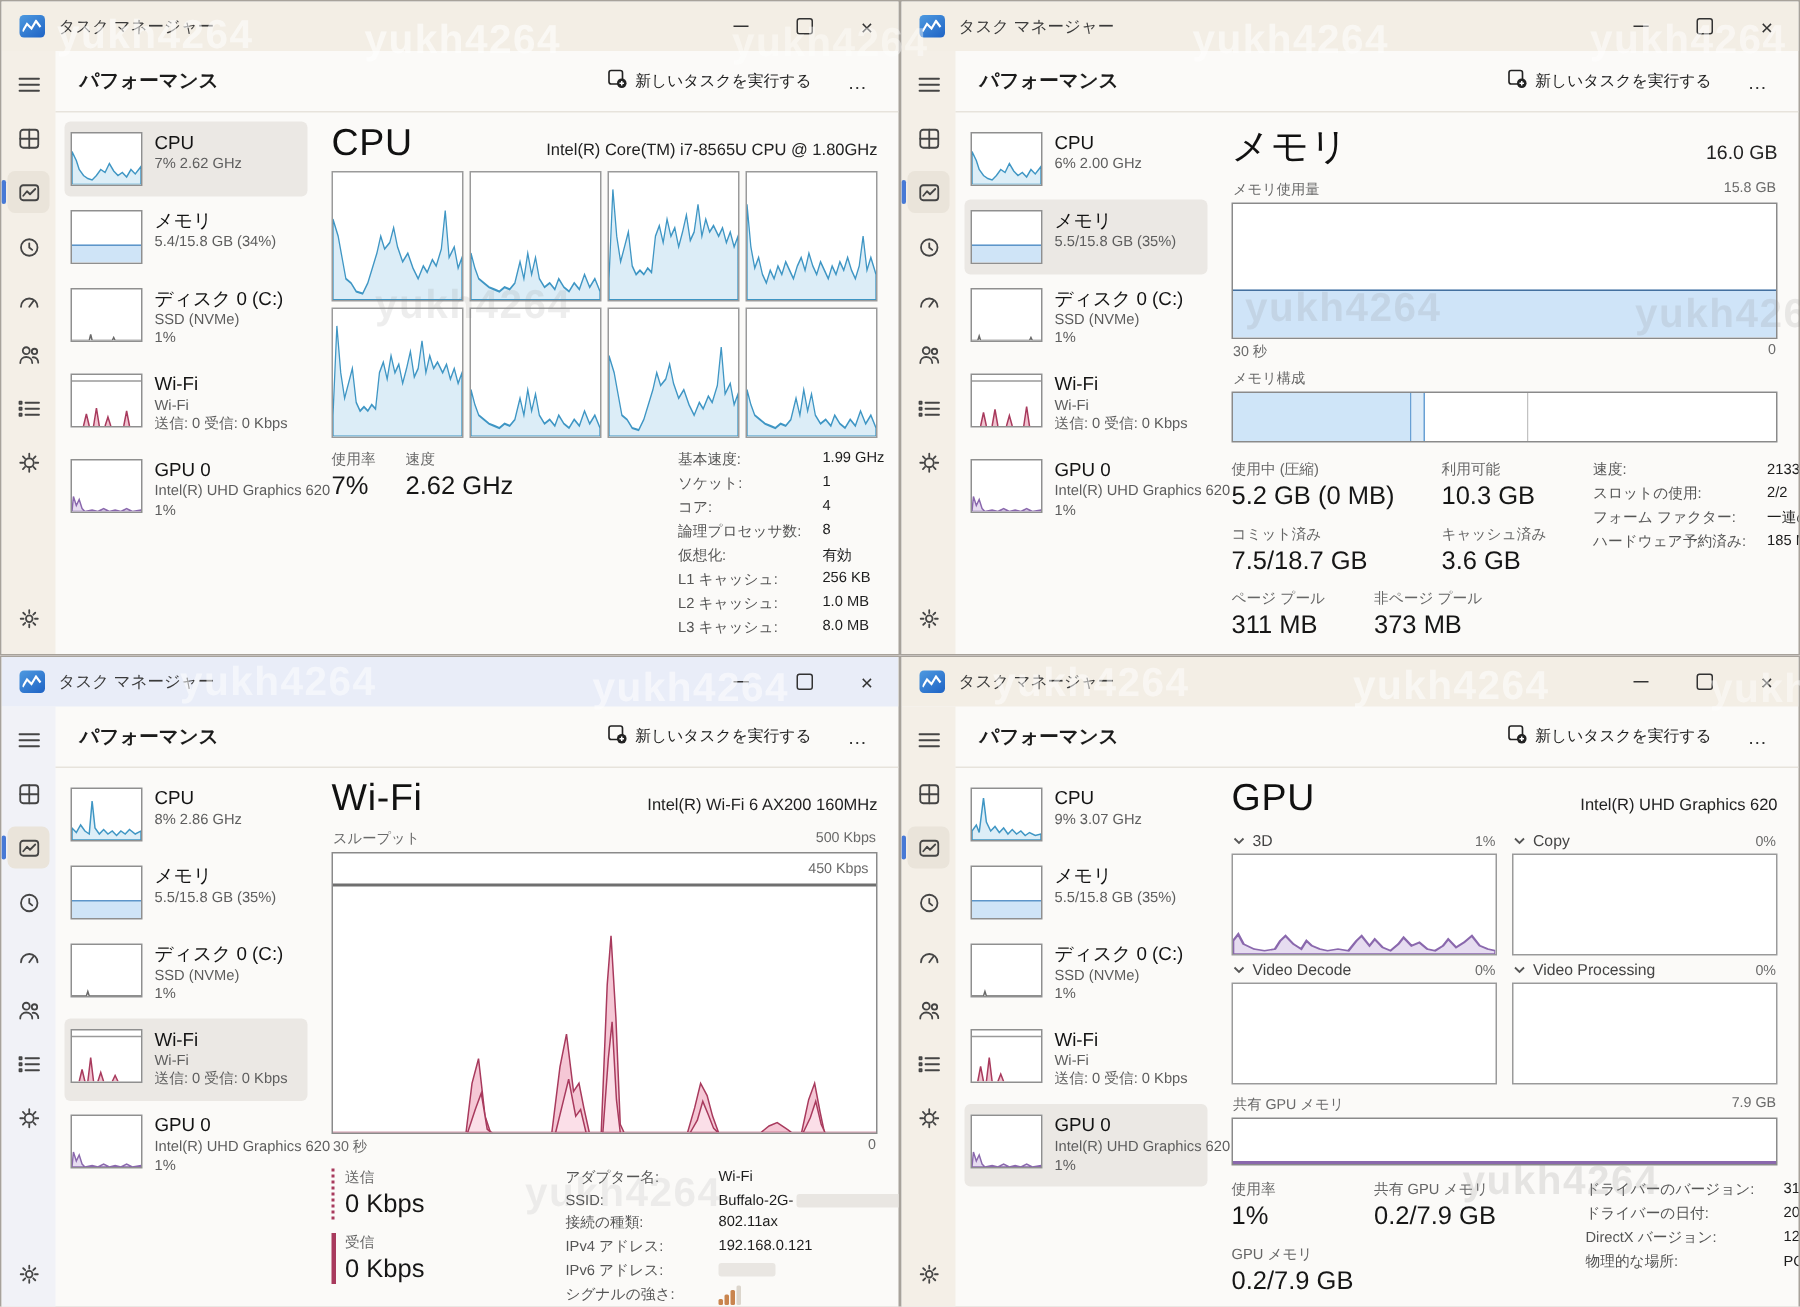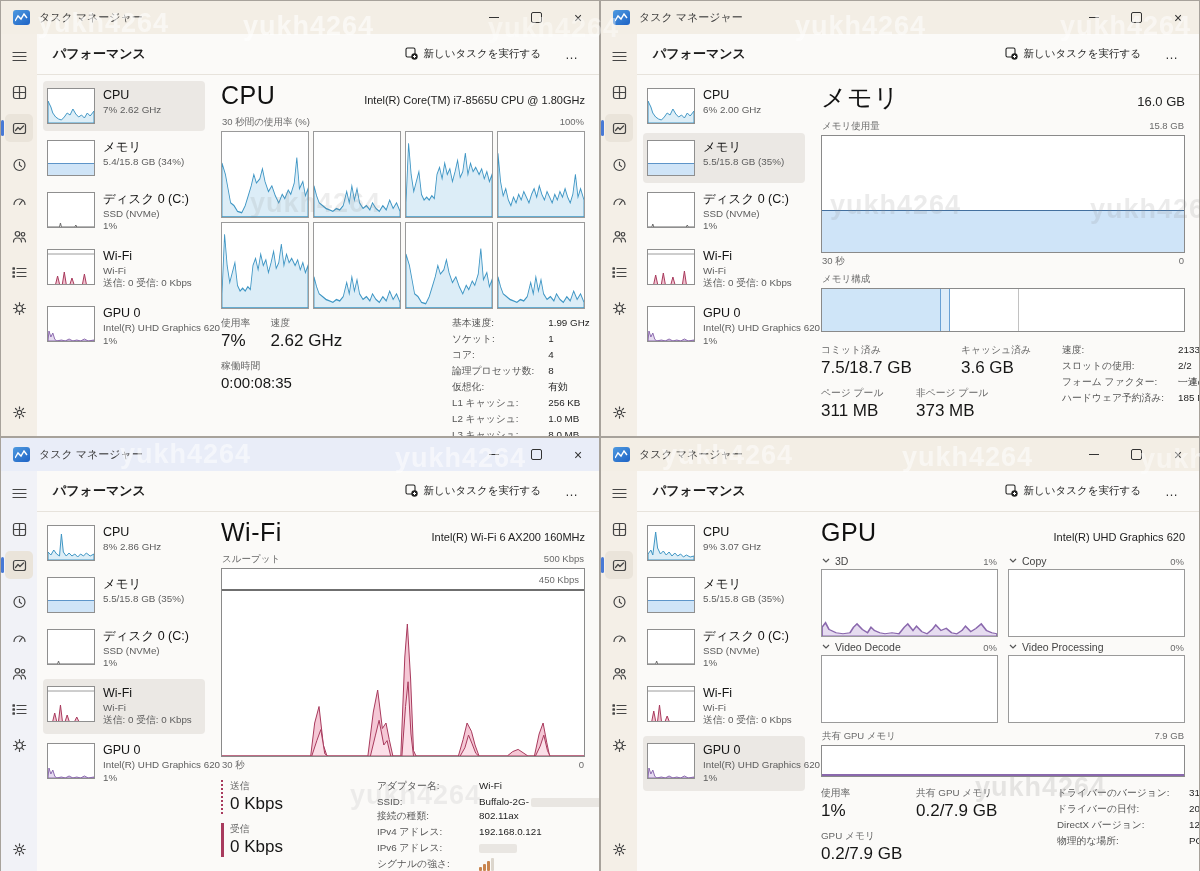--- a/index.html
+++ b/index.html
@@ -293,24 +293,20 @@
                 <div class="ssub">Intel(R) UHD Graphics 620</div>
                 <div class="ssub">1%</div>
               </div>
           </div>
         </div>
         <div class="detail">
           <div class="dtitle-row">
             <span class="dtitle">CPU</span>
             <span class="dsub">Intel(R) Core(TM) i7-8565U CPU @ 1.80GHz</span>
           </div>
-          <div class="lblrow">
-              <span>30 秒間の使用率 (%)</span>
-              <span class="r">100%</span>
-            </div>
           <div class="cpu-grid">
             <div class="gc gridbg">
                 <svg viewBox="0 0 100 60" preserveAspectRatio="none">
                   <use href="#p-cpu1" class="cpu-path"></use>
                 </svg>
               </div>
             <div class="gc gridbg">
                 <svg viewBox="0 0 100 60" preserveAspectRatio="none">
                   <use href="#p-cpu2" class="cpu-path"></use>
                 </svg>
@@ -349,26 +345,20 @@
           <div class="stats">
             <div style="min-width:225px">
               <div class="srow">
                 <div class="sgroup">
                     <div class="slabel">使用率</div>
                     <div class="sval">7%</div>
                   </div>
                 <div class="sgroup">
                     <div class="slabel">速度</div>
                     <div class="sval">2.62 GHz</div>
-                  </div>
-              </div>
-              <div class="srow">
-                <div class="sgroup">
-                    <div class="slabel">稼働時間</div>
-                    <div class="sval small">0:00:08:35</div>
                   </div>
               </div>
             </div>
             <div class="kv">
               <span class="k">基本速度:</span>
                 <span class="v">1.99 GHz</span>
               <span class="k">ソケット:</span>
                 <span class="v">1</span>
               <span class="k">コア:</span>
                 <span class="v">4</span>
@@ -567,20 +557,30 @@
               <span>メモリ構成</span>
             </div>
           <div class="combar">
             <div class="cseg1"></div>
             <div class="cseg2"></div>
             <div class="cseg3"></div>
             <div class="cseg4"></div>
           </div>
           <div class="stats" style="margin-top:12px">
             <div style="min-width:235px">
+              <div class="srow">
+                <div class="sgroup" style="min-width:120px">
+                    <div class="slabel">使用中 (圧縮)</div>
+                    <div class="sval">5.2 GB (0 MB)</div>
+                  </div>
+                <div class="sgroup">
+                    <div class="slabel">利用可能</div>
+                    <div class="sval">10.3 GB</div>
+                  </div>
+              </div>
               <div class="srow">
                 <div class="sgroup" style="min-width:120px">
                     <div class="slabel">コミット済み</div>
                     <div class="sval">7.5/18.7 GB</div>
                   </div>
                 <div class="sgroup">
                     <div class="slabel">キャッシュ済み</div>
                     <div class="sval">3.6 GB</div>
                   </div>
               </div>

